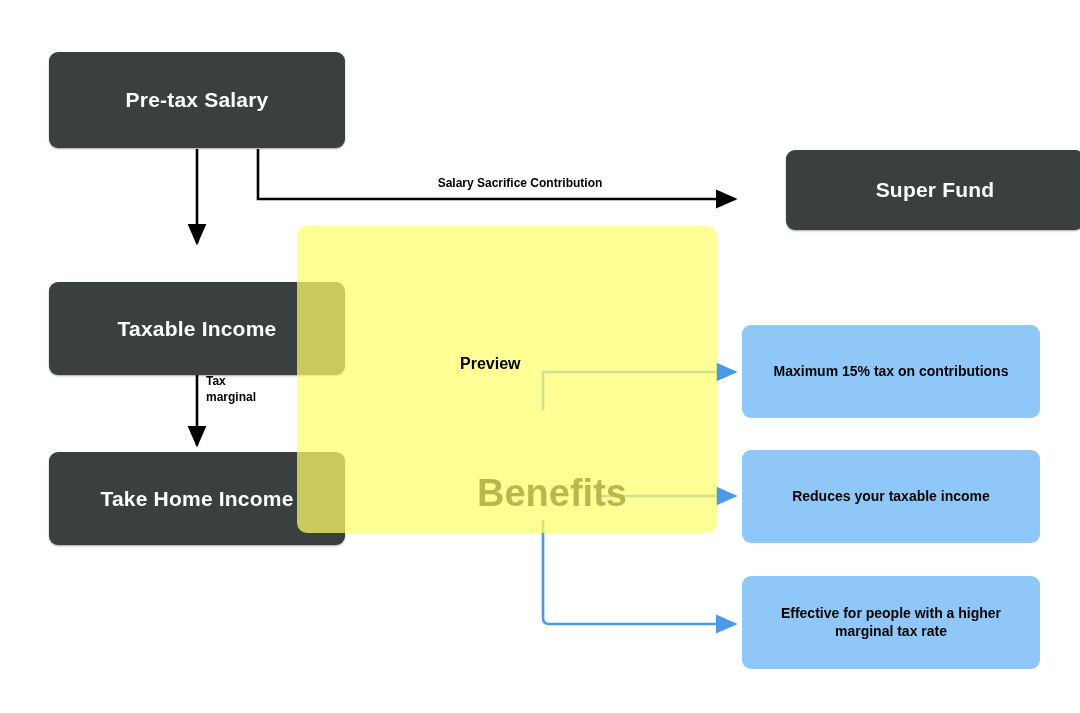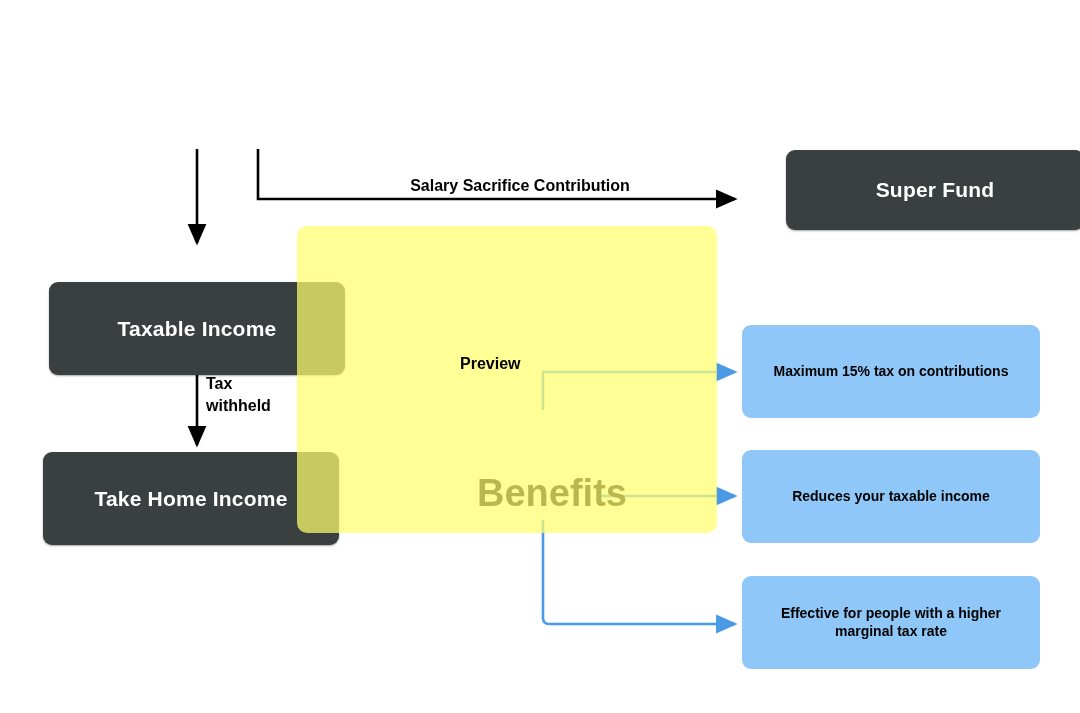--- a/index.html
+++ b/index.html
@@ -52,21 +52,21 @@
   .edge-layer {
     position: absolute;
     left: 0; top: 0;
     width: 1080px;
     height: 713px;
     pointer-events: none;
   }
   
   .edge-label {
     position: absolute;
-    font-size: 16px;
+    font-size: 12px;
     font-weight: bold;
     color: #000000;
     text-align: center;
     line-height: 1.35;
     white-space: pre-line;
   }
   
   .cluster-label {
     position: absolute;
     font-size: 38px;
@@ -122,37 +122,38 @@
       <path d="M543,410 L543,372 L735,372" stroke="#4a9ae8" stroke-width="2.6" fill="none" marker-end="url(#arrow-blue)"></path>
     </g>
     <g>
       <path d="M600,496 L735,496" stroke="#4a9ae8" stroke-width="2.6" fill="none" marker-end="url(#arrow-blue)"></path>
     </g>
     <g>
       <path d="M543,520 L543,618 Q543,624 549,624 L735,624" stroke="#4a9ae8" stroke-width="2.6" fill="none" marker-end="url(#arrow-blue)"></path>
     </g>
   </svg>
 
+  <div class="node-dark" style="left:49px; top:52px; width:296px; height:96px;">Pre-tax Salary</div>
 
   <div class="node-dark" style="left:49px; top:250px; width:296px; height:93px;margin-top:32px;">Taxable Income</div>
 
-  <div class="node-dark" style="left:43px; top:452px; width:296px; height:93px;">Take Home Income</div>
+  <div class="node-dark" style="left:49px; top:452px; width:296px; height:93px;">Take Home Income</div>
 
   <div class="node-dark" style="left:742px; top:150px; width:298px; height:80px;margin-left:44px;">Super Fund</div>
 
   <div class="edge-label" style="left:385px; top:175px; width:270px;">Salary Sacrifice Contribution</div>
 
   <div class="cluster-label" style="left:477px; top:472px;">Benefits</div>
 
   <div class="node-blue" style="left:742px; top:325px; width:298px; height:93px;">Maximum 15% tax on contributions</div>
 
   <div class="node-blue" style="left:742px; top:576px; width:298px; height:93px;">Effective for people with a higher marginal tax rate</div>
 
   <div class="node-blue" style="left:742px; top:450px; width:298px; height:93px;">Reduces your taxable income</div>
 
   <div class="edge-label" style="left:206px; top:373px; width:120px; text-align:left;">Tax
-withheld</div>
+marginal</div>
 
   <div class="overlay-yellow" style="left:297px; top:226px; width:420px; height:307px;"></div>
 
   <div class="overlay-title" style="left:460px; top:355px;">Preview</div>
 
 </div>
 
 </body></html>

